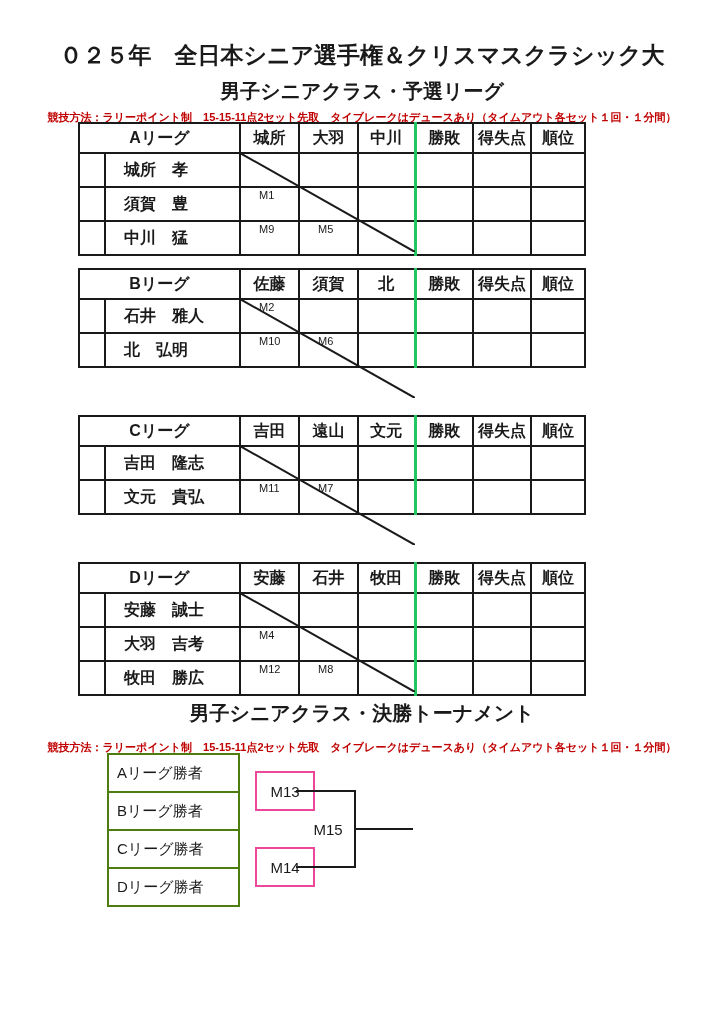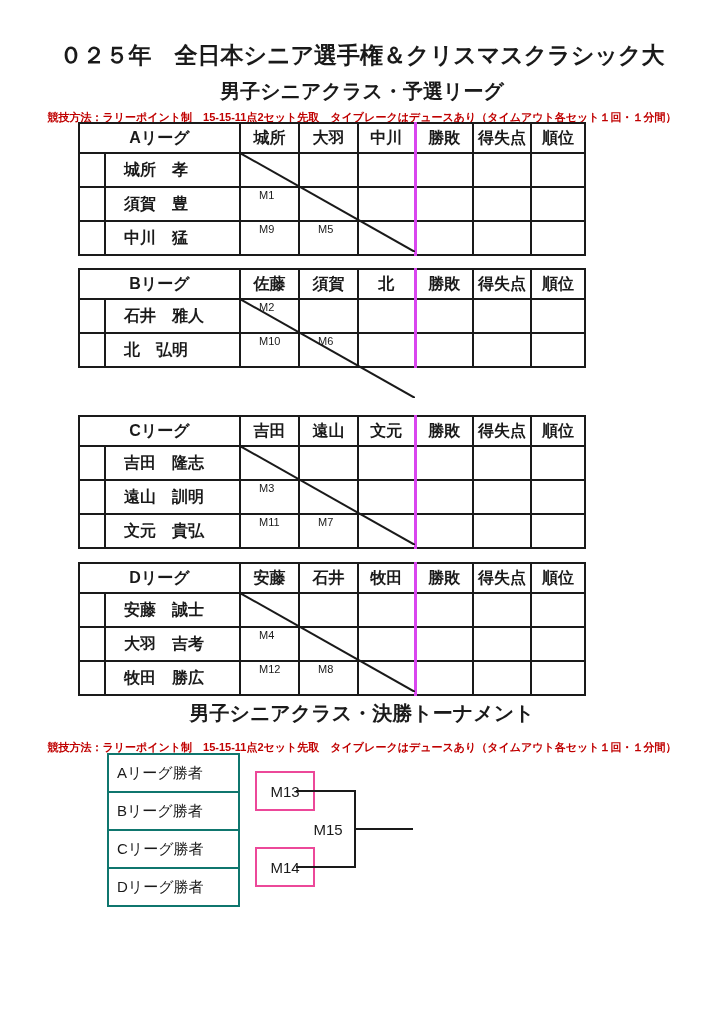--- a/index.html
+++ b/index.html
@@ -31,27 +31,27 @@
   .league col.c-m2{width:59px;}
   .league col.c-m3{width:57px;}
   .league col.c-r1{width:58px;}
   .league col.c-r2{width:58px;}
   .league col.c-r3{width:54px;}
   .league tr.hdr td{height:28px;text-align:center;font-weight:bold;font-size:16px;}
   .league tr.row td{height:31px;}
   .league td.name{font-size:16px;font-weight:bold;padding-left:18px;vertical-align:middle;}
   .league td.m{vertical-align:top;font-size:11px;font-weight:normal;
     padding:1px 0 0 18px;line-height:12px;}
-  .league td.sep{border-left:3px solid #d946ef;}
+  .league td.sep{border-left:3px solid #22c55e;}
   svg.diag{position:absolute;left:162px;top:31px;pointer-events:none;}
 
   
   .bracket{left:107px;top:753px;width:320px;height:158px;}
   .entry{position:absolute;left:0;width:133px;height:40px;
-    border:2px solid #0f766e;box-sizing:border-box;background:#fff;
+    border:2px solid #4d7c0f;box-sizing:border-box;background:#fff;
     display:flex;align-items:center;padding-left:8px;font-size:15px;}
   .e1{top:0;} .e2{top:38px;} .e3{top:76px;} .e4{top:114px;}
   .match-box{position:absolute;left:148px;width:60px;height:40px;
     border:2px solid #ec4899;box-sizing:border-box;background:#fff;
     display:flex;align-items:center;justify-content:center;font-size:15px;}
   .mb13{top:18px;} .mb14{top:94px;}
   .hl{position:absolute;height:2px;background:#1a1a1a;}
   .vl{position:absolute;width:2px;background:#1a1a1a;}
   .hl13{left:189px;top:37px;width:60px;}
   .hl14{left:189px;top:113px;width:60px;}
@@ -202,30 +202,20 @@
         <td class="name">吉田　隆志</td>
         <td class="m"></td>
         <td class="m"></td>
         <td class="m"></td>
         <td class="sep"></td>
         <td></td>
         <td></td>
       </tr>
       <tr class="row">
         <td class="idx"></td>
-        <td class="name">遠山　訓明</td>
-        <td class="m">M3</td>
-        <td class="m"></td>
-        <td class="m"></td>
-        <td class="sep"></td>
-        <td></td>
-        <td></td>
-      </tr>
-      <tr class="row">
-        <td class="idx"></td>
         <td class="name">文元　貴弘</td>
         <td class="m">M11</td>
         <td class="m">M7</td>
         <td class="m"></td>
         <td class="sep"></td>
         <td></td>
         <td></td>
       </tr>
     </tbody>
   </table>

